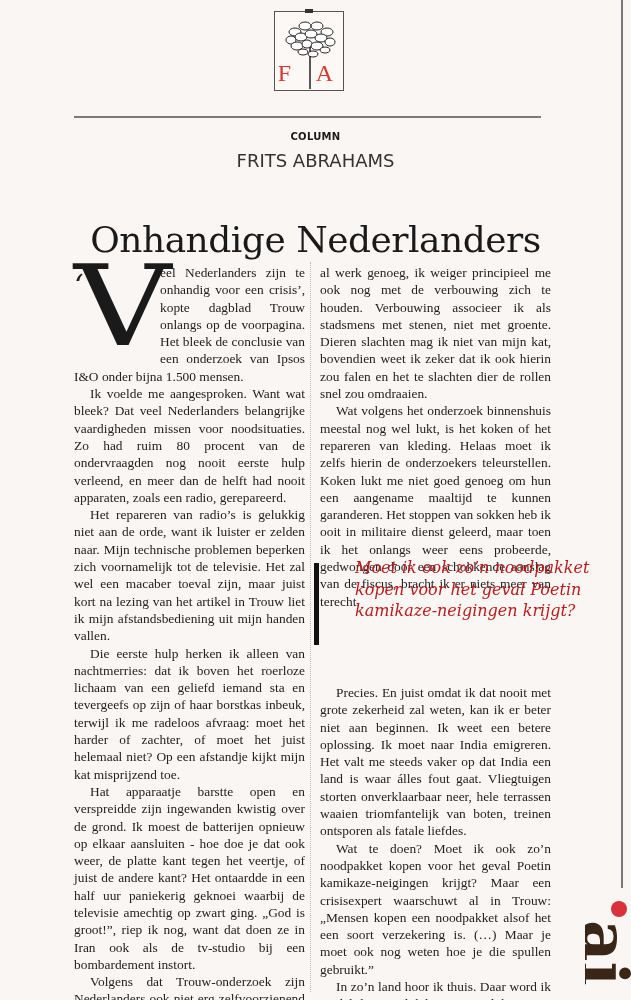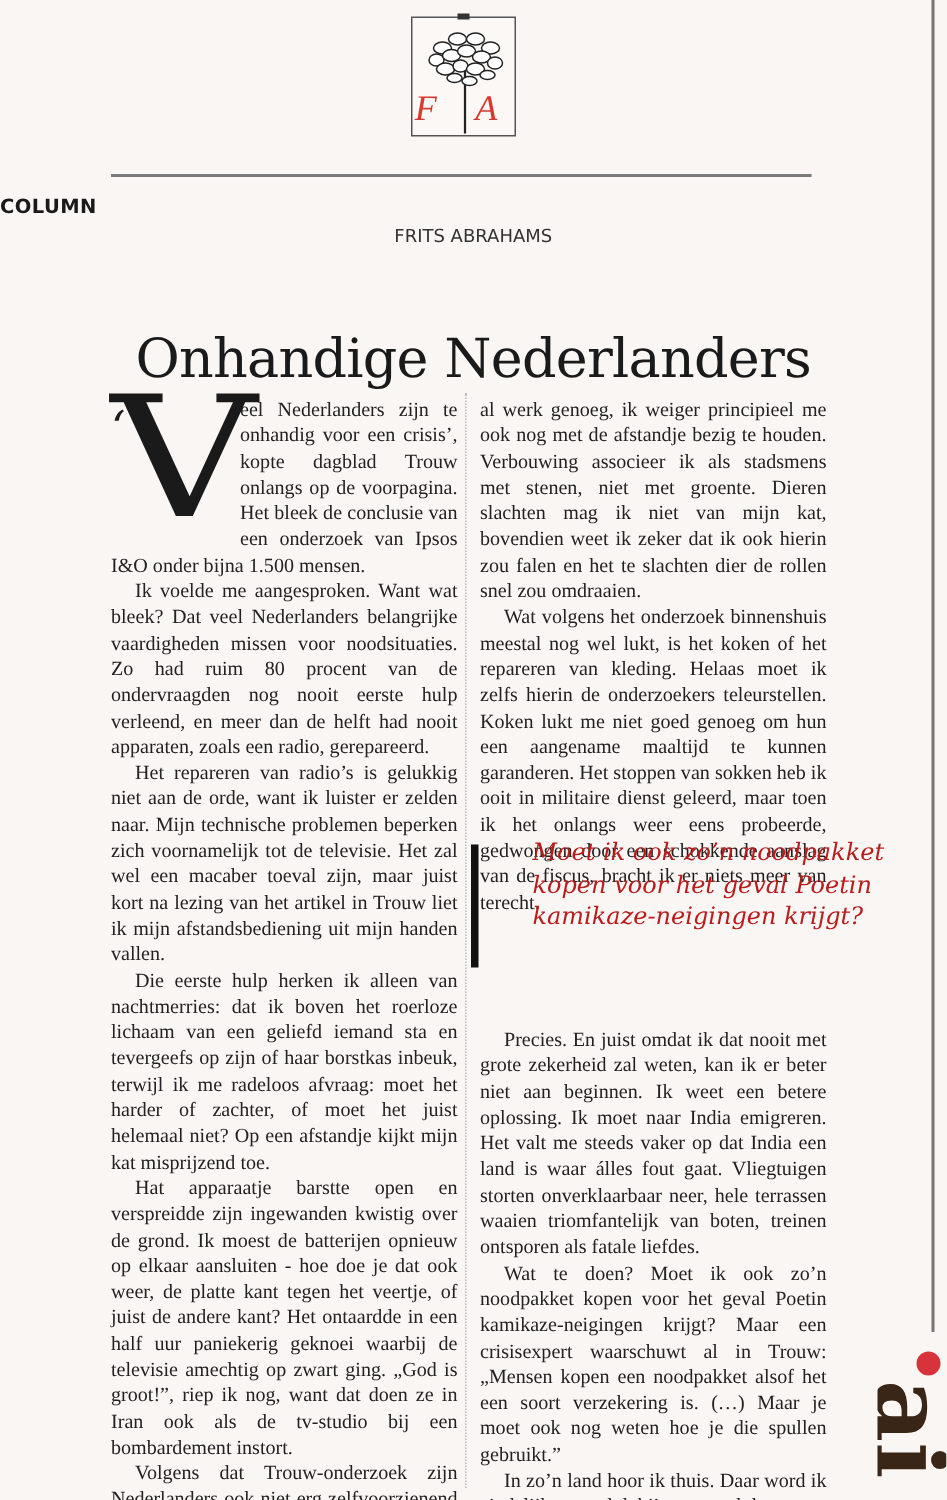--- a/index.html
+++ b/index.html
@@ -9,32 +9,32 @@
     font-family: "DejaVu Serif", serif;
     color: #1a1a1a;
   }
   .logo {
     position: absolute; left: 274px; top: 11px; width: 70px; height: 80px;
     border: 1.5px solid #555; background: #fbf8f6; box-sizing: border-box;
   }
   .logo .knob { position: absolute; left: 30px; top: -3px; width: 8px; height: 4px; background: #333; }
   .logo svg { position: absolute; left: 0; top: 0; }
   .logo .letters {
-    position: absolute; left: 0; right: 0; top: 48px; text-align: center;
-    font-family: "Liberation Serif", serif; font-size: 24px; color: #d63a2e; letter-spacing: 10px; font-style: italic;
+    position: absolute; left: 0; right: 0; top: 48px; text-align: right;
+    font-family: "Liberation Serif", serif; font-size: 24px; color: #d63a2e; letter-spacing: 10px;
   }
   .rule-top { position: absolute; left: 74px; width: 467px; top: 116px; height: 2px; background: #7a7a7a; }
   .right-rule { position: absolute; left: 621px; top: 0; width: 1.5px; height: 888px; background: #777; }
   .kicker {
-    position: absolute; left: 0; width: 631px; top: 131px; 
-    font-family: "DejaVu Sans", sans-serif; font-weight: bold; font-size: 13px; letter-spacing: 0.3px;
+    position: absolute; left: 0; width: 631px; top: 131px; text-align: center;
+    font-family: "DejaVu Sans", sans-serif; font-weight: bold; font-size: 10px; letter-spacing: 0.3px;
   }
   .author {
     position: absolute; left: 0; width: 631px; top: 150px; text-align: center;
-    font-family: "DejaVu Sans", sans-serif; font-size: 12px; color: #333;
+    font-family: "DejaVu Sans", sans-serif; font-size: 18px; color: #333;
   }
   .headline {
     position: absolute; left: 0; width: 631px; top: 195px; text-align: center;
     font-family: "DejaVu Serif", serif; font-size: 36px; font-weight: normal; color: #1a1a1a;
     letter-spacing: -0.5px;
   }
   .col {
     position: absolute; top: 264px; font-size: 13.4px; line-height: 17.3px;
     font-family: "Liberation Serif", serif; color: #222; text-align: justify;
   }
@@ -106,21 +106,21 @@
   <p>Ik voelde me aangesproken. Want wat bleek? Dat veel Nederlanders belangrijke vaardigheden missen voor noodsituaties. Zo had ruim 80 procent van de ondervraagden nog nooit eerste hulp verleend, en meer dan de helft had nooit apparaten, zoals een radio, gerepareerd.</p>
   <p>Het repareren van radio’s is gelukkig niet aan de orde, want ik luister er zelden naar. Mijn technische problemen beperken zich voornamelijk tot de televisie. Het zal wel een macaber toeval zijn, maar juist kort na lezing van het artikel in Trouw liet ik mijn afstandsbediening uit mijn handen vallen.</p>
   <p>Die eerste hulp herken ik alleen van nachtmerries: dat ik boven het roerloze lichaam van een geliefd iemand sta en tevergeefs op zijn of haar borstkas inbeuk, terwijl ik me radeloos afvraag: moet het harder of zachter, of moet het juist helemaal niet? Op een afstandje kijkt mijn kat misprijzend toe.</p>
   <p>Hat apparaatje barstte open en verspreidde zijn ingewanden kwistig over de grond. Ik moest de batterijen opnieuw op elkaar aansluiten - hoe doe je dat ook weer, de platte kant tegen het veertje, of juist de andere kant? Het ontaardde in een half uur paniekerig geknoei waarbij de televisie amechtig op zwart ging. „God is groot!”, riep ik nog, want dat doen ze in Iran ook als de tv-studio bij een bombardement instort.</p>
   <p>Volgens dat Trouw-onderzoek zijn Nederlanders ook niet erg zelfvoorzienend in het geval van een langdurige crisis. De helft van de ondervraagden verbouwde nog nooit zelf groente, 85 procent wist niet hoe een dier te slachten en te bereiden. Groente schoonmaken vind ik soms</p>
 </div>
 
 <div class="divider"></div>
 
 <div class="col col-right">
-  <p class="first">al werk genoeg, ik weiger principieel me ook nog met de afstandje bezig te houden. Verbouwing associeer ik als stadsmens met stenen, niet met groente. Dieren slachten mag ik niet van mijn kat, bovendien weet ik zeker dat ik ook hierin zou falen en het te slachten dier de rollen snel zou omdraaien.</p>
+  <p class="first">al werk genoeg, ik weiger principieel me ook nog met de verbouwing zich te houden. Verbouwing associeer ik als stadsmens met stenen, niet met groente. Dieren slachten mag ik niet van mijn kat, bovendien weet ik zeker dat ik ook hierin zou falen en het te slachten dier de rollen snel zou omdraaien.</p>
   <p>Wat volgens het onderzoek binnenshuis meestal nog wel lukt, is het koken of het repareren van kleding. Helaas moet ik zelfs hierin de onderzoekers teleurstellen. Koken lukt me niet goed genoeg om hun een aangename maaltijd te kunnen garanderen. Het stoppen van sokken heb ik ooit in militaire dienst geleerd, maar toen ik het onlangs weer eens probeerde, gedwongen door een schokkende aanslag van de fiscus, bracht ik er niets meer van terecht.</p>
 </div>
 
 <div class="pull-bar"></div>
 <div class="pullquote">Moet ik ook zo’n noodpakket kopen voor het geval Poetin kamikaze-neigingen krijgt?</div>
 
 <div class="col col-right" style="top:684px;">
   <p>Precies. En juist omdat ik dat nooit met grote zekerheid zal weten, kan ik er beter niet aan beginnen. Ik weet een betere oplossing. Ik moet naar India emigreren. Het valt me steeds vaker op dat India een land is waar álles fout gaat. Vliegtuigen storten onverklaarbaar neer, hele terrassen waaien triomfantelijk van boten, treinen ontsporen als fatale liefdes.</p>
   <p>Wat te doen? Moet ik ook zo’n noodpakket kopen voor het geval Poetin kamikaze-neigingen krijgt? Maar een crisisexpert waarschuwt al in Trouw: „Mensen kopen een noodpakket alsof het een soort verzekering is. (…) Maar je moet ook nog weten hoe je die spullen gebruikt.”</p>
   <p>In zo’n land hoor ik thuis. Daar word ik eindelijk een geluk bij een ongeluk.</p>

